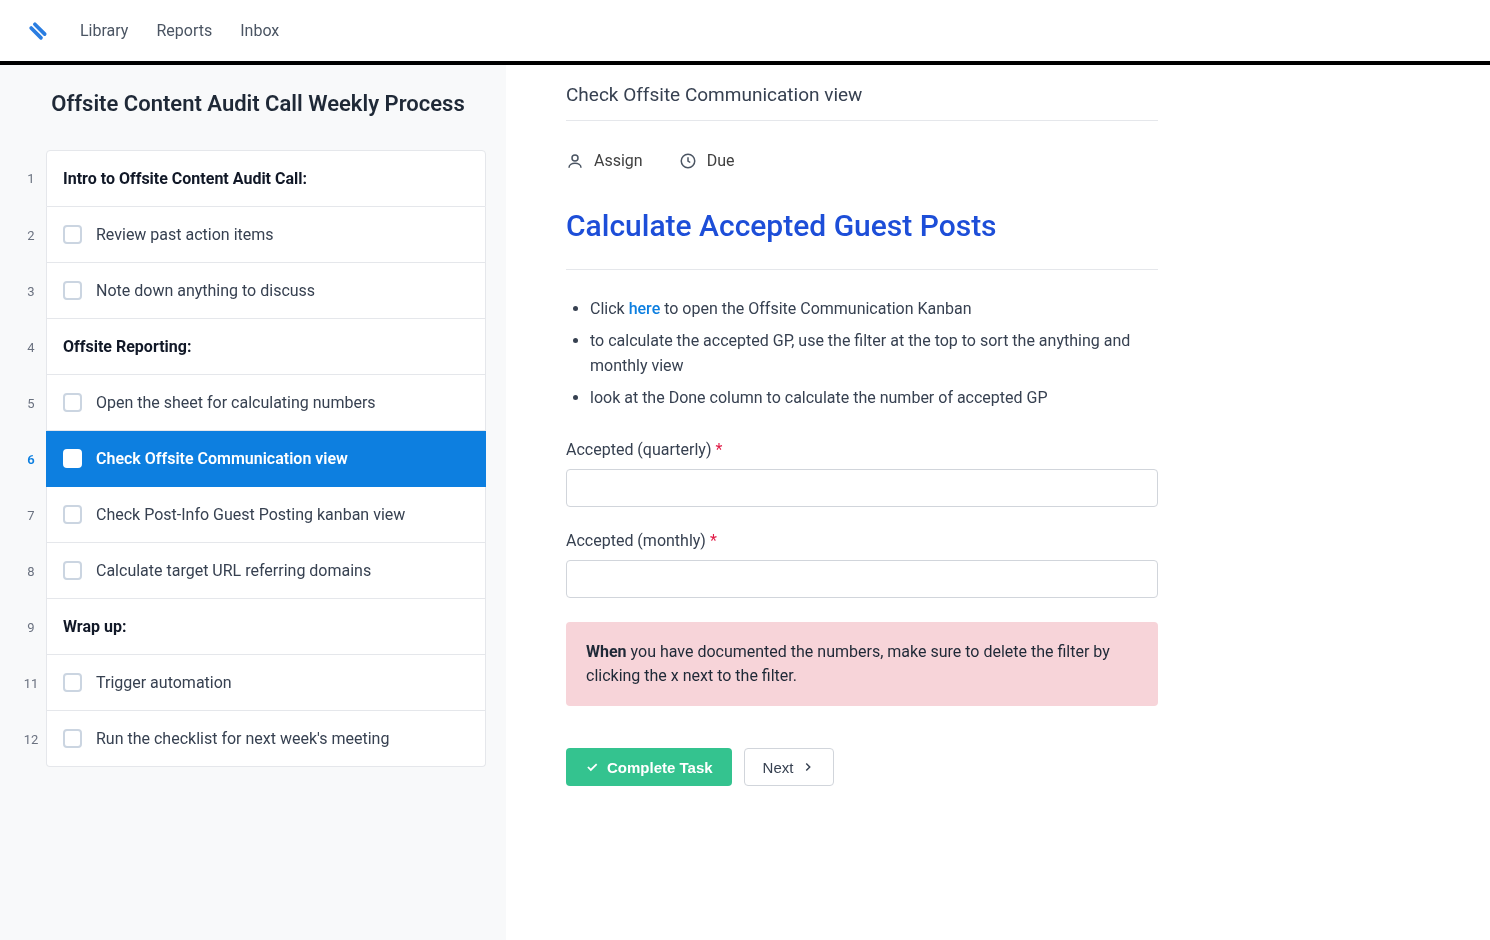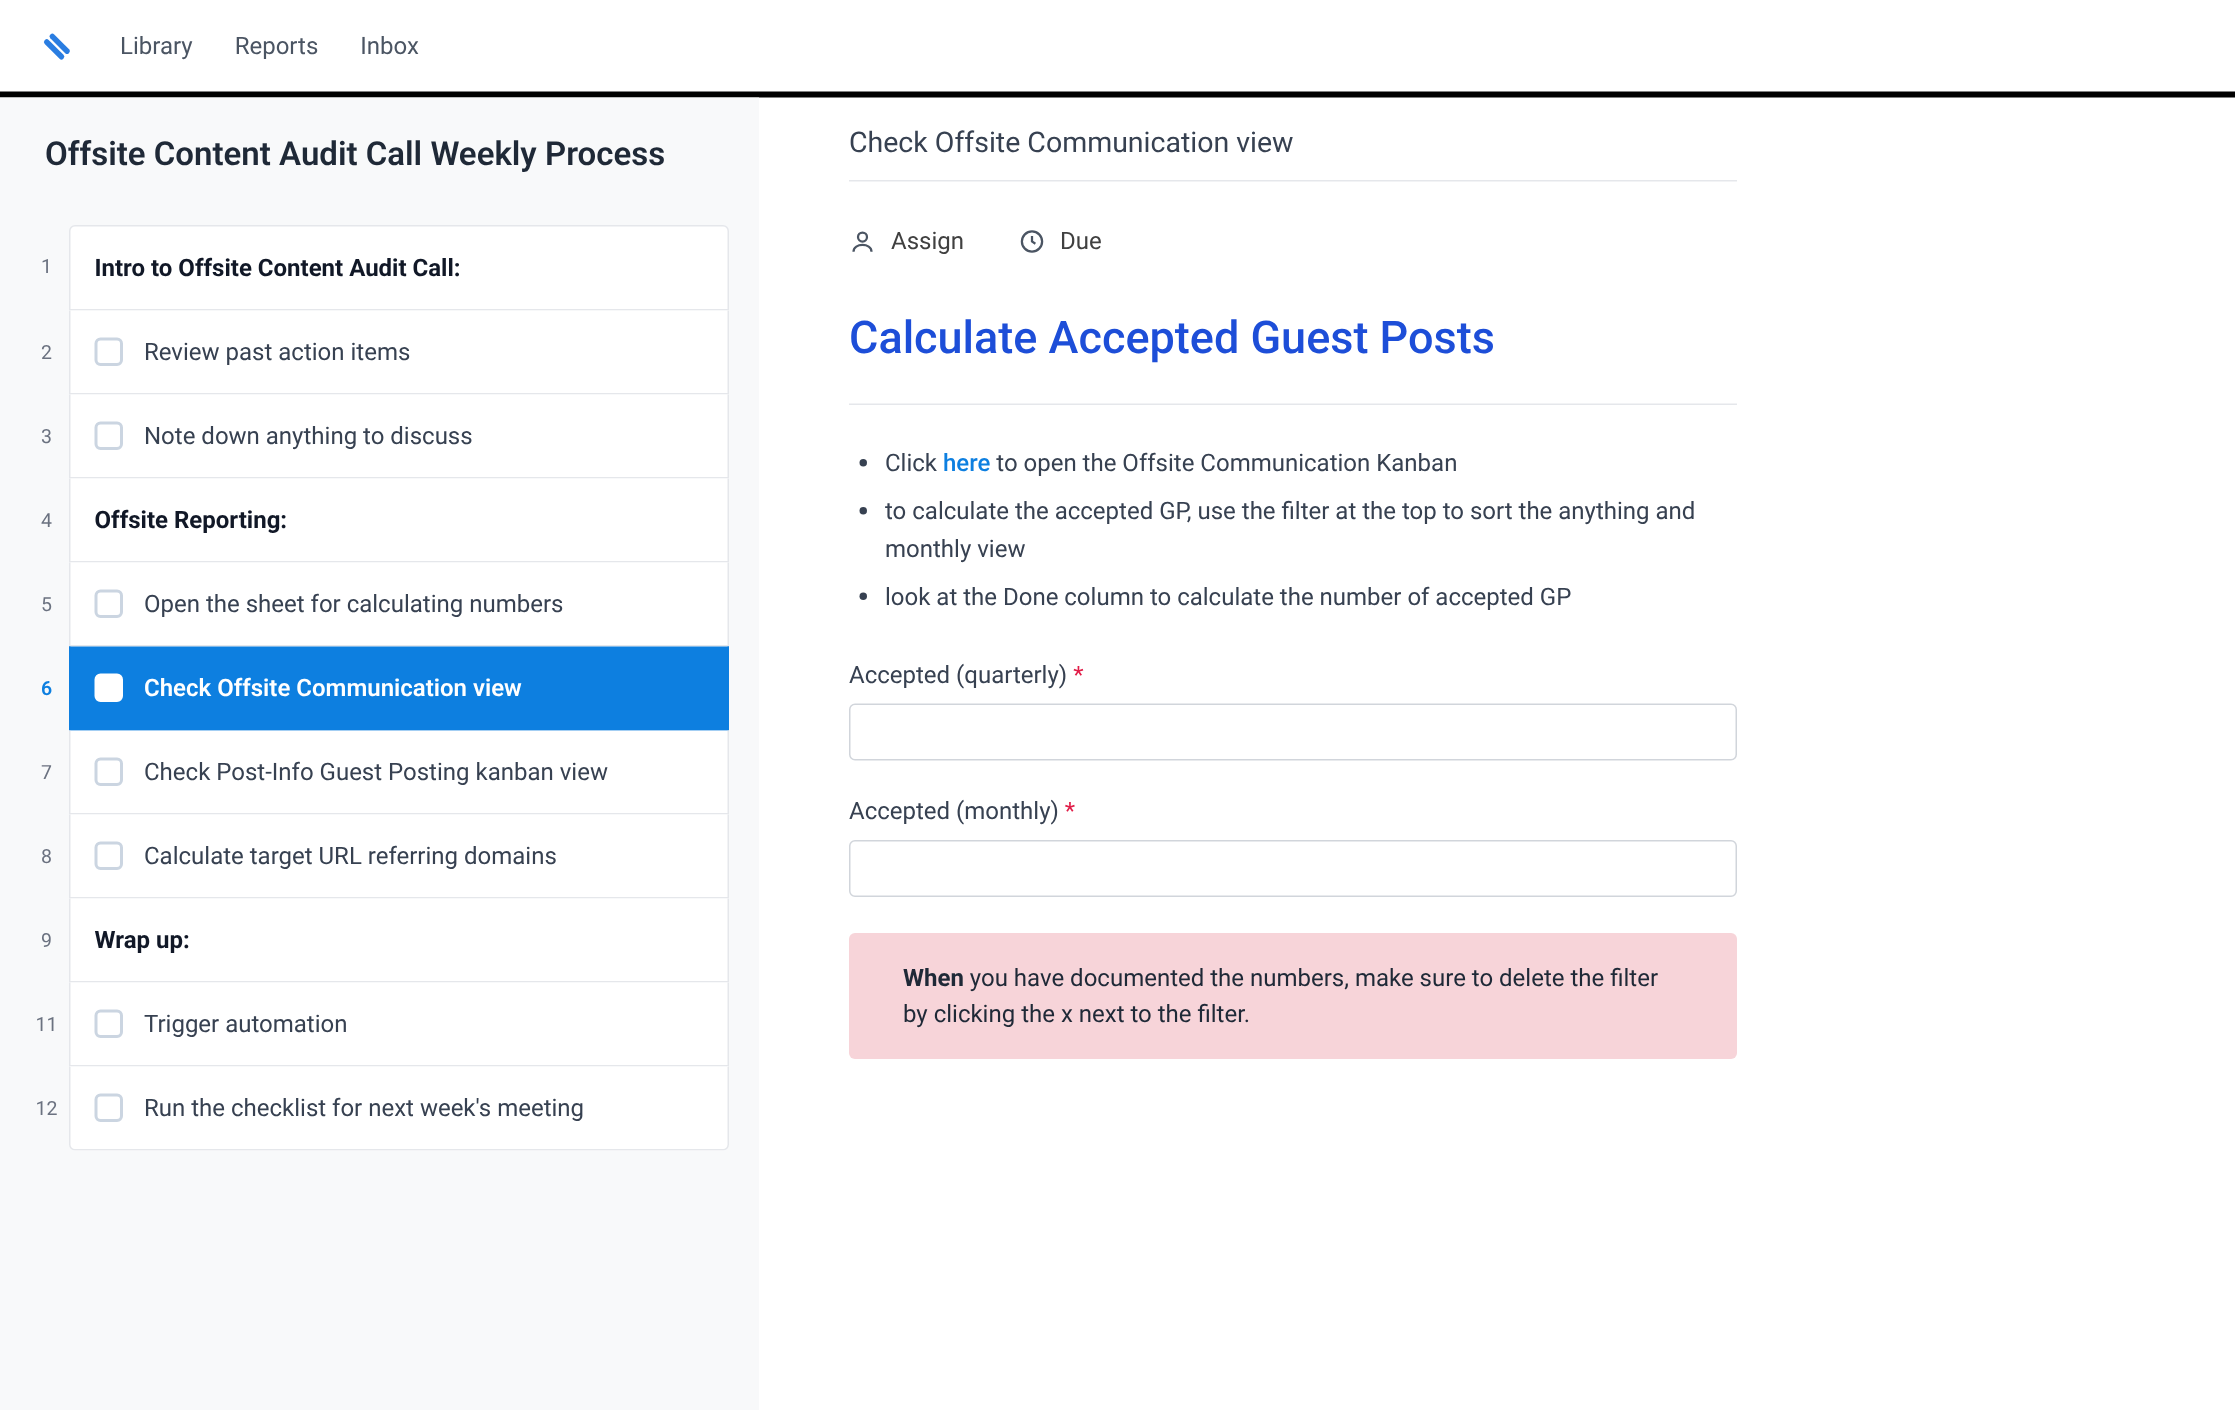--- a/index.html
+++ b/index.html
@@ -10,21 +10,21 @@
   .header { height:65px; border-bottom:4px solid #000000; display:flex; align-items:center; padding:0 24px; gap:28px; }
   .logo { width:28px; height:28px; display:flex; align-items:center; justify-content:center; }
   .nav { display:flex; gap:28px; }
   .nav a { color:#4b5563; text-decoration:none; font-size:16px; }
 
   
   .body { display:flex; height:calc(940px - 55px); }
   .sidebar { width:506px; background:#f8f9fa; padding:26px 20px 20px 16px; overflow-y:auto; }
   .content { flex:1; padding:18px 60px 20px 60px; overflow-y:auto; position:relative; }
 
-  .process-title { font-size:22px; font-weight:600; color:#1f2937; margin:0 0 34px 14px; }
+  .process-title { font-size:22px; font-weight:600; color:#1f2937; margin:0 0 34px 14px;text-align:center; }
 
   .steps { }
   .step-row { display:flex; align-items:stretch; }
   .step-num { width:30px; flex:0 0 30px; display:flex; align-items:center; justify-content:center; font-size:13px; color:#6b7280; }
   .step-card { flex:1; background:#fff; border:1px solid #e5e7eb; border-top:none; padding:18px 16px; display:flex; align-items:center; gap:14px; font-size:16px; color:#374151; cursor:pointer; }
   .step-row:first-child .step-card { border-top:1px solid #e5e7eb; border-top-left-radius:4px; border-top-right-radius:4px; }
   .step-row:last-child .step-card { border-bottom-left-radius:4px; border-bottom-right-radius:4px; }
   .step-card.heading { font-weight:700; color:#111827; cursor:default; }
   .step-card.active { background:#0d7fe0; color:#fff; font-weight:600; border-color:#0d7fe0; }
   .step-card.active .chk { background:#fff; border-color:#fff; }
@@ -41,21 +41,21 @@
 
   .instructions { margin:0 0 30px 0; padding-left:24px; }
   .instructions li { font-size:16px; color:#374151; line-height:1.6; margin-bottom:6px; }
   .instructions a { color:#0d7fe0; text-decoration:none; font-weight:500; }
 
   .field { margin-bottom:24px; }
   .field-label { font-size:16px; color:#374151; margin-bottom:10px; display:block; }
   .req { color:#e11d48; }
   .text-input { width:100%; height:38px; border:1px solid #d1d5db; border-radius:4px; padding:0 10px; font-size:15px; }
 
-  .callout { background:#f7d4d9; border-radius:4px; padding:18px 36px; font-size:16px; color:#1f2937; line-height:1.5; margin-top:10px; margin-bottom:42px; }
+  .callout { background:#f7d4d9; border-radius:4px; padding:18px 20px; font-size:16px; color:#1f2937; line-height:1.5; margin-top:10px; margin-bottom:42px; }
   .callout b { font-weight:700; }
 
   .actions { display:flex; gap:12px; }
   .btn { display:inline-flex; align-items:center; gap:8px; height:38px; padding:0 18px; border-radius:4px; font-size:15px; font-weight:600; cursor:pointer; border:1px solid transparent; }
   .btn-primary { background:#34c38f; color:#fff; }
   .btn-secondary { background:#fff; color:#374151; border-color:#d1d5db; font-weight:500; }
   .btn svg { width:14px; height:14px; }
 
   .content-inner { max-width:592px; }
 </style>
@@ -197,15 +197,29 @@
 
       <div class="field">
         <label class="field-label"><span>Accepted (monthly) </span><span class="req">*</span></label>
         <input type="text" class="text-input" style="">
       </div>
 
       <div class="callout">
         <b>When </b><span>you have documented the numbers, make sure to delete the filter by clicking the x next to the filter.</span>
       </div>
 
+      <div class="actions">
+        <button class="btn btn-primary">
+          <svg viewBox="0 0 24 24" fill="none" stroke="#fff" stroke-width="3">
+              <path d="M5 12l5 5L20 7"></path>
+            </svg>
+          <span>Complete Task</span>
+        </button>
+        <button class="btn btn-secondary">
+          <span>Next</span>
+          <svg viewBox="0 0 24 24" fill="none" stroke="#374151" stroke-width="2.5">
+              <path d="M9 6l6 6-6 6"></path>
+            </svg>
+        </button>
+      </div>
     </div>
   </main>
 </div>
 
 </body></html>

